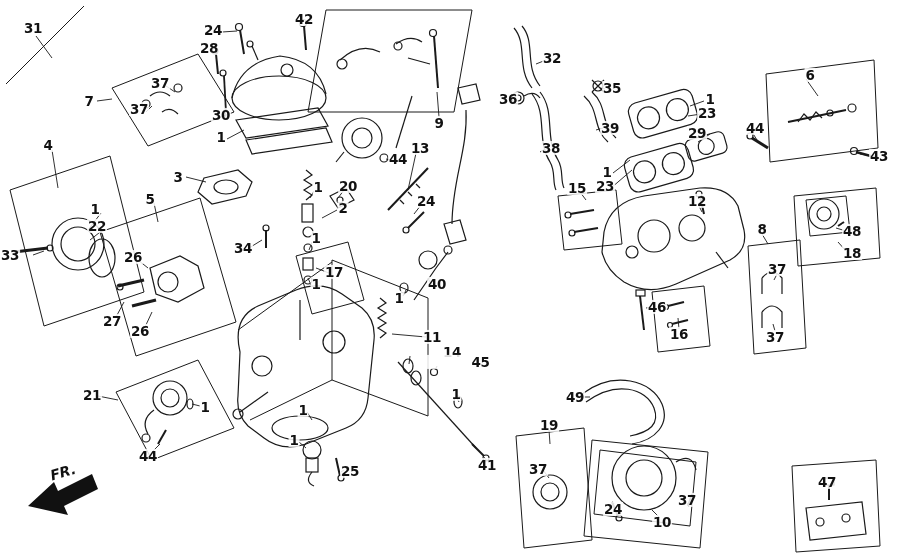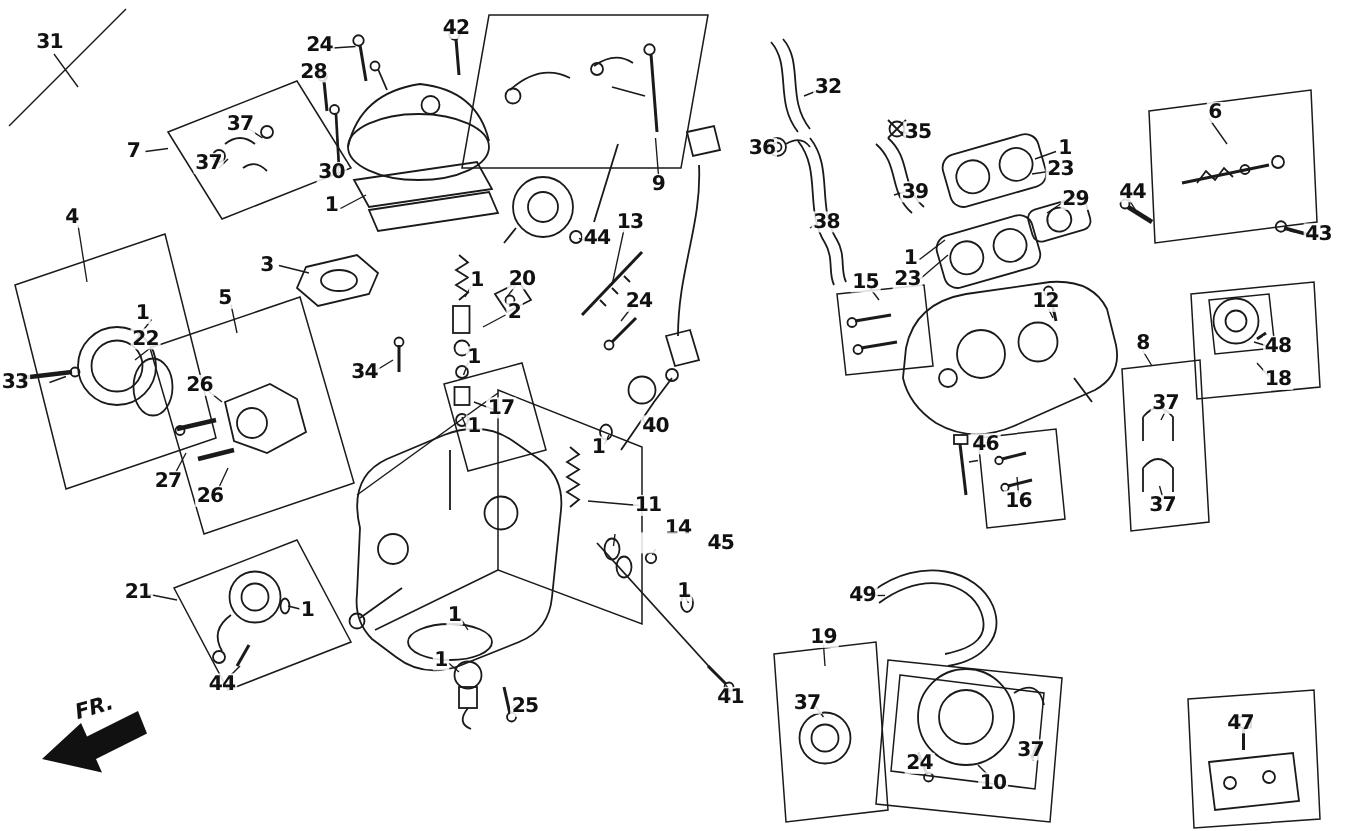--- a/index.html
+++ b/index.html
@@ -350,31 +350,31 @@
       <div class="part-label" style="left: 243px; top: 248px; text-align: right;">34</div>
       <div class="part-label" style="left: 316px; top: 238px;">1</div>
       <div class="part-label" style="left: 334px; top: 272px;">17</div>
       <div class="part-label" style="left: 316px; top: 284px;">1</div>
       <div class="part-label" style="left: 426px; top: 201px;">24</div>
       <div class="part-label" style="left: 577px; top: 188px;">15</div>
       <div class="part-label" style="left: 607px; top: 172px;">1</div>
       <div class="part-label" style="left: 605px; top: 186px;">23</div>
       <div class="part-label" style="left: 710px; top: 99px;">1</div>
       <div class="part-label" style="left: 707px; top: 113px;">23</div>
-      <div class="part-label" style="left: 717px; top: 133px;">29</div>
+      <div class="part-label" style="left: 697px; top: 133px;">29</div>
       <div class="part-label" style="left: 810px; top: 75px;">6</div>
       <div class="part-label" style="left: 755px; top: 128px;">44</div>
       <div class="part-label" style="left: 879px; top: 156px;">43</div>
       <div class="part-label" style="left: 697px; top: 201px;">12</div>
       <div class="part-label" style="left: 762px; top: 229px;">8</div>
       <div class="part-label" style="left: 852px; top: 231px;">48</div>
       <div class="part-label" style="left: 852px; top: 253px;">18</div>
       <div class="part-label" style="left: 777px; top: 269px;">37</div>
       <div class="part-label" style="left: 775px; top: 337px;">37</div>
-      <div class="part-label" style="left: 657px; top: 296px; text-align: right;">46</div>
+      <div class="part-label" style="left: 657px; top: 307px; text-align: right;">46</div>
       <div class="part-label" style="left: 679px; top: 334px;">16</div>
       <div class="part-label" style="left: 437px; top: 284px;">40</div>
       <div class="part-label" style="left: 399px; top: 298px;">1</div>
       <div class="part-label" style="left: 432px; top: 337px;">11</div>
       <div class="part-label" style="left: 424px; top: 352px; margin-left: 28px;">14</div>
       <div class="part-label" style="left: 457px; top: 362px; padding-left: 48px;">45</div>
       <div class="part-label" style="left: 92px; top: 395px; text-align: center;">21</div>
       <div class="part-label" style="left: 205px; top: 407px;">1</div>
       <div class="part-label" style="left: 148px; top: 456px;">44</div>
       <div class="part-label" style="left: 303px; top: 410px;">1</div>

